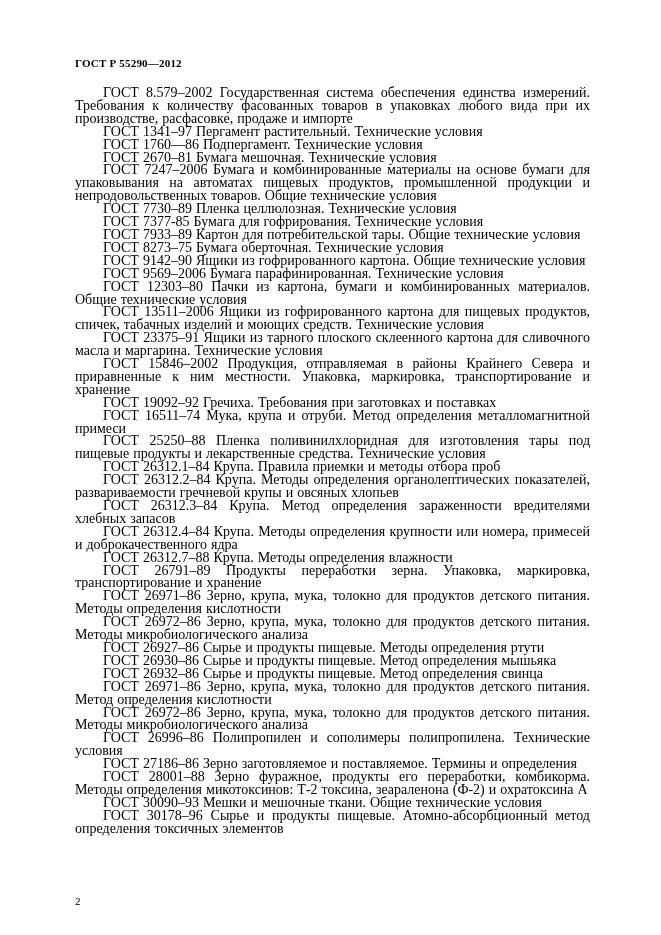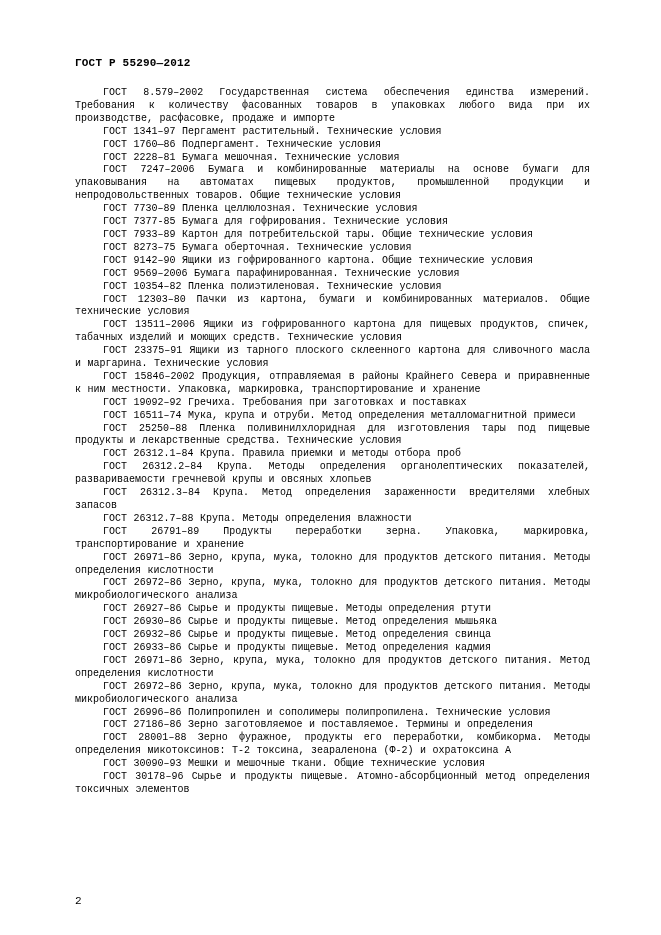--- a/index.html
+++ b/index.html
@@ -6,38 +6,38 @@
     margin: 0;
     padding: 0;
     background: #ffffff;
   }
   .page {
     width: 661px;
     height: 935px;
     position: relative;
     background: #ffffff;
     color: #000000;
-    font-family: Liberation Mono, monospace;
+    font-family: Liberation Serif, serif;
     overflow: hidden;
     box-sizing: border-box;
   }
   .content {
     position: absolute;
     top: 57px;
     left: 75px;
     right: 71px;
   }
   .doc-header {
     font-size: 11px;
     font-weight: bold;
     margin: 0 0 18px 0;
     letter-spacing: 0.2px;
   }
   .references p {
-    font-size: 10px;
+    font-size: 14px;
     line-height: 12.9px;
     margin: 0;
     text-align: justify;
     text-indent: 28px;
     word-spacing: 0.5px;
   }
   .page-number {
     position: absolute;
     left: 75px;
     bottom: 28px;
@@ -47,47 +47,46 @@
 </head>
 <body>
 
 <div class="page">
   <div class="content">
     <h1 class="doc-header">ГОСТ Р 55290—2012</h1>
     <div class="references">
         <p>ГОСТ 8.579–2002 Государственная система обеспечения единства измерений. Требования к количеству фасованных товаров в упаковках любого вида при их производстве, расфасовке, продаже и импорте</p>
         <p>ГОСТ 1341–97 Пергамент растительный. Технические условия</p>
         <p>ГОСТ 1760—86 Подпергамент. Технические условия</p>
-        <p>ГОСТ 2228–81 Бумага мешочная. Технические условия</p>
+        <p>ГОСТ 2670–81 Бумага мешочная. Технические условия</p>
         <p>ГОСТ 7247–2006 Бумага и комбинированные материалы на основе бумаги для упаковывания на автоматах пищевых продуктов, промышленной продукции и непродовольственных товаров. Общие технические условия</p>
         <p>ГОСТ 7730–89 Пленка целлюлозная. Технические условия</p>
         <p>ГОСТ 7377-85 Бумага для гофрирования. Технические условия</p>
         <p>ГОСТ 7933–89 Картон для потребительской тары. Общие технические условия</p>
         <p>ГОСТ 8273–75 Бумага оберточная. Технические условия</p>
         <p>ГОСТ 9142–90 Ящики из гофрированного картона. Общие технические условия</p>
         <p>ГОСТ 9569–2006 Бумага парафинированная. Технические условия</p>
-        <p>ГОСТ 10354–82 Пленка полиэтиленовая. Технические условия</p>
         <p>ГОСТ 12303–80 Пачки из картона, бумаги и комбинированных материалов. Общие технические условия</p>
         <p>ГОСТ 13511–2006 Ящики из гофрированного картона для пищевых продуктов, спичек, табачных изделий и моющих средств. Технические условия</p>
         <p>ГОСТ 23375–91 Ящики из тарного плоского склеенного картона для сливочного масла и маргарина. Технические условия</p>
         <p>ГОСТ 15846–2002 Продукция, отправляемая в районы Крайнего Севера и приравненные к ним местности. Упаковка, маркировка, транспортирование и хранение</p>
         <p>ГОСТ 19092–92 Гречиха. Требования при заготовках и поставках</p>
         <p>ГОСТ 16511–74 Мука, крупа и отруби. Метод определения металломагнитной примеси</p>
         <p>ГОСТ 25250–88 Пленка поливинилхлоридная для изготовления тары под пищевые продукты и лекарственные средства. Технические условия</p>
         <p>ГОСТ 26312.1–84 Крупа. Правила приемки и методы отбора проб</p>
         <p>ГОСТ 26312.2–84 Крупа. Методы определения органолептических показателей, развариваемости гречневой крупы и овсяных хлопьев</p>
         <p>ГОСТ 26312.3–84 Крупа. Метод определения зараженности вредителями хлебных запасов</p>
+        <p>ГОСТ 26312.4–84 Крупа. Методы определения крупности или номера, примесей и доброкачественного ядра</p>
         <p>ГОСТ 26312.7–88 Крупа. Методы определения влажности</p>
         <p>ГОСТ 26791–89 Продукты переработки зерна. Упаковка, маркировка, транспортирование и хранение</p>
         <p>ГОСТ 26971–86 Зерно, крупа, мука, толокно для продуктов детского питания. Методы определения кислотности</p>
         <p>ГОСТ 26972–86 Зерно, крупа, мука, толокно для продуктов детского питания. Методы микробиологического анализа</p>
         <p>ГОСТ 26927–86 Сырье и продукты пищевые. Методы определения ртути</p>
         <p>ГОСТ 26930–86 Сырье и продукты пищевые. Метод определения мышьяка</p>
         <p>ГОСТ 26932–86 Сырье и продукты пищевые. Метод определения свинца</p>
-        <p>ГОСТ 26933–86 Сырье и продукты пищевые. Метод определения кадмия</p>
         <p>ГОСТ 26971–86 Зерно, крупа, мука, толокно для продуктов детского питания. Метод определения кислотности</p>
         <p>ГОСТ 26972–86 Зерно, крупа, мука, толокно для продуктов детского питания. Методы микробиологического анализа</p>
         <p>ГОСТ 26996–86 Полипропилен и сополимеры полипропилена. Технические условия</p>
         <p>ГОСТ 27186–86 Зерно заготовляемое и поставляемое. Термины и определения</p>
         <p>ГОСТ 28001–88 Зерно фуражное, продукты его переработки, комбикорма. Методы определения микотоксинов: Т-2 токсина, зеараленона (Ф-2) и охратоксина А</p>
         <p>ГОСТ 30090–93 Мешки и мешочные ткани. Общие технические условия</p>
         <p>ГОСТ 30178–96 Сырье и продукты пищевые. Атомно-абсорбционный метод определения токсичных элементов</p>
       </div>
   </div>
   <div class="page-number">2</div>

